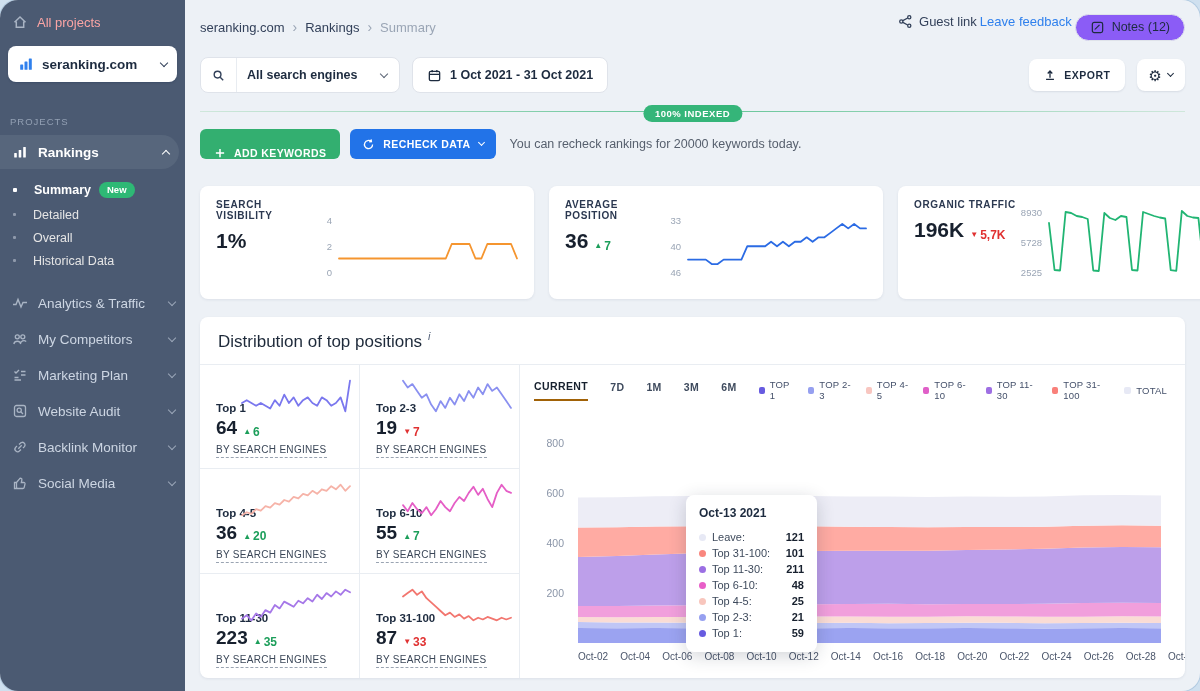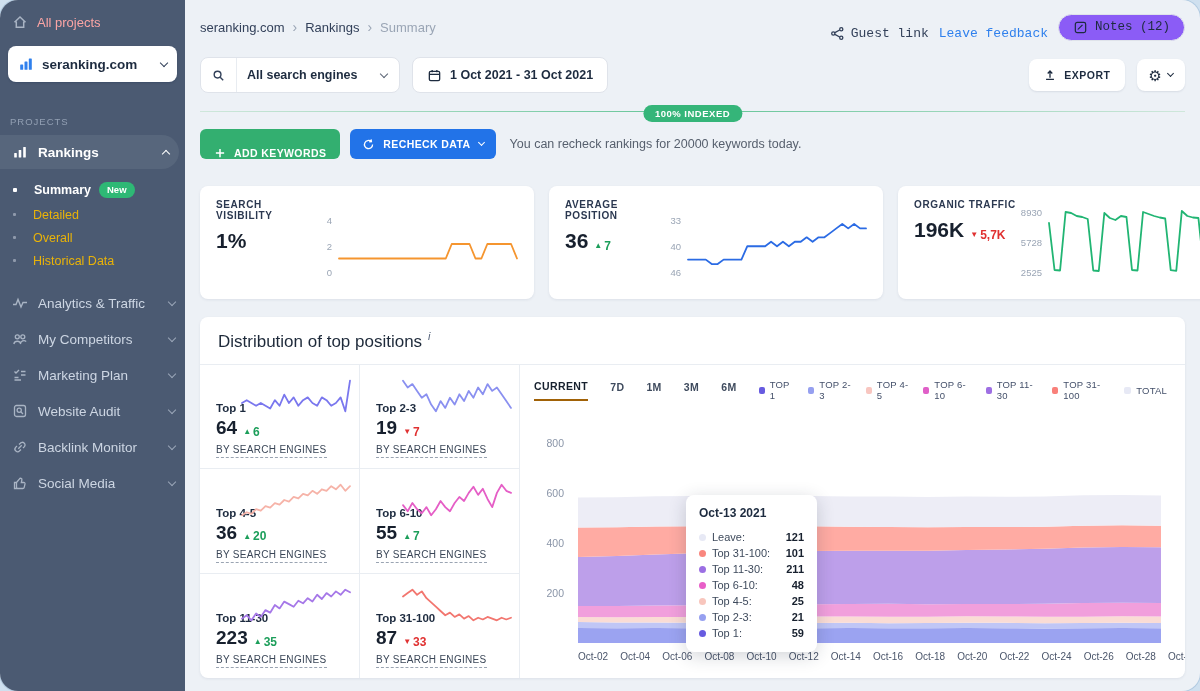--- a/index.html
+++ b/index.html
@@ -9,42 +9,42 @@
   
   .sidebar { width:185px; flex:0 0 185px; background:#4b5a72; color:#cdd6e3; position:relative; }
   .sb-row { display:flex; align-items:center; gap:9px; padding:0 12px; height:32px; font-size:13px; cursor:pointer; }
   .sb-top { margin-top:6px; color:#fca5a5; }
   .project-select { margin:8px 8px 0 8px; height:36px; background:#fff; border-radius:8px; display:flex; align-items:center; gap:8px; padding:0 10px; color:#1d2b3f; cursor:pointer; box-shadow:0 1px 2px rgba(20,40,70,.25); }
   .project-select .pname { font-size:13.5px; font-weight:bold; flex:1; }
   .sb-section { margin:34px 0 8px 10px; font-size:9.5px; letter-spacing:1px; color:#93a0b4; }
   .nav-parent { display:flex; align-items:center; gap:10px; height:34px; padding:0 10px 0 12px; font-size:13.5px; color:#cdd6e3; cursor:pointer; }
   .nav-parent .lbl { flex:1; }
   .nav-parent.active { background:#57667c; border-radius:0 17px 17px 0; margin-right:6px; color:#fff; font-weight:bold; }
-  .nav-sub { display:flex; align-items:center; gap:8px; height:23px; padding-left:13px; font-size:12.5px; color:#eab308; cursor:pointer; }
+  .nav-sub { display:flex; align-items:center; gap:8px; height:23px; padding-left:13px; font-size:12.5px; color:#e5e5e5; cursor:pointer; }
   .nav-sub.sel { color:#fff; font-weight:bold; }
   .dot { width:3px; height:3px; border-radius:1px; background:#8e99ab; display:inline-block; margin-right:9px; }
   .nav-sub.sel .dot { width:4px; height:4px; background:#fff; }
   .badge-new { background:#2eb875; color:#fff; font-size:9.5px; font-weight:bold; border-radius:9px; padding:2px 8px 3px; }
   .sb-group { margin-top:13px; }
   .icon16 { width:16px; height:16px; flex:0 0 16px; color:#a9b4c4; }
   .nav-parent.active .icon16 { color:#fff; }
   svg.ic { display:block; }
 
   .chev { display:inline-block; width:6px; height:6px; border-right:1.6px solid currentColor; border-bottom:1.6px solid currentColor; transform:rotate(45deg); margin-top:-3px; }
   .chev.up { transform:rotate(-135deg); margin-top:3px; }
   .chev.dim { color:#9aa6b8; }
 
   
   .main { flex:1; position:relative; padding:0 15px; overflow:hidden; }
 
   .topbar { display:flex; align-items:center; margin-top:17px; height:20px; }
   .crumbs { display:flex; align-items:center; gap:8px; font-size:13px; color:#33415a; }
   .crumb-sep { color:#9aa5b5; font-size:14px; }
   .crumb.muted { color:#9aa5b5; }
-  .top-right { margin-left:auto; display:flex; align-items:flex-end; gap:10px;font-family:Liberation Mono, monospace; }
+  .top-right { margin-left:auto; display:flex; align-items:flex-start; gap:3px; }
   .guest { display:flex; align-items:center; gap:6px; font-size:13px; color:#33415a; cursor:pointer; }
   .feedback { font-size:13px; color:#2f80ed; cursor:pointer; }
   .notes-pill { display:flex; align-items:center; gap:7px; background:#8b5cf6; border:1px solid #dfe3ea; border-radius:16px; padding:5px 14px; font-size:12.5px; color:#1d2b3f; cursor:pointer; }
 
   .toolbar { display:flex; align-items:center; margin-top:20px; }
   .sel-engines { display:flex; align-items:center; background:#fff; border:1px solid #dfe3ea; border-radius:8px; height:36px; width:200px; cursor:pointer; }
   .sel-engines .mag { width:36px; height:100%; border-right:1px solid #e8ecf1; display:flex; align-items:center; justify-content:center; color:#33415a; }
   .sel-engines .txt { flex:1; padding-left:10px; font-size:12.5px; font-weight:bold; color:#1d2b3f; }
   .sel-engines .chev { margin-right:12px; color:#5b6activity575; color:#5b6575; }
   .datepick { display:flex; align-items:center; gap:8px; background:#fff; border:1px solid #dfe3ea; border-radius:8px; height:36px; padding:0 14px; margin-left:12px; font-size:12.5px; font-weight:bold; color:#1d2b3f; cursor:pointer; }

